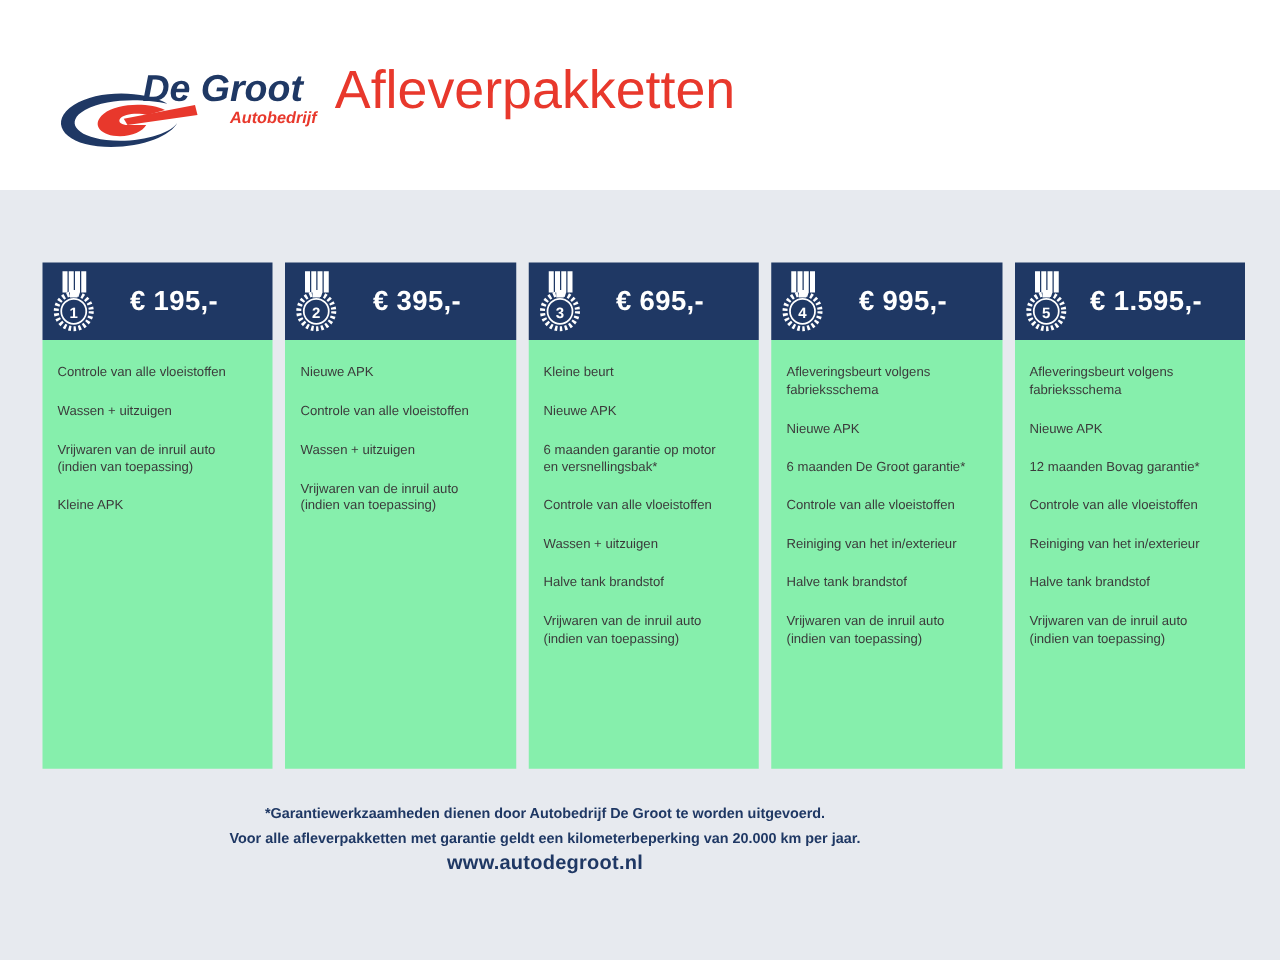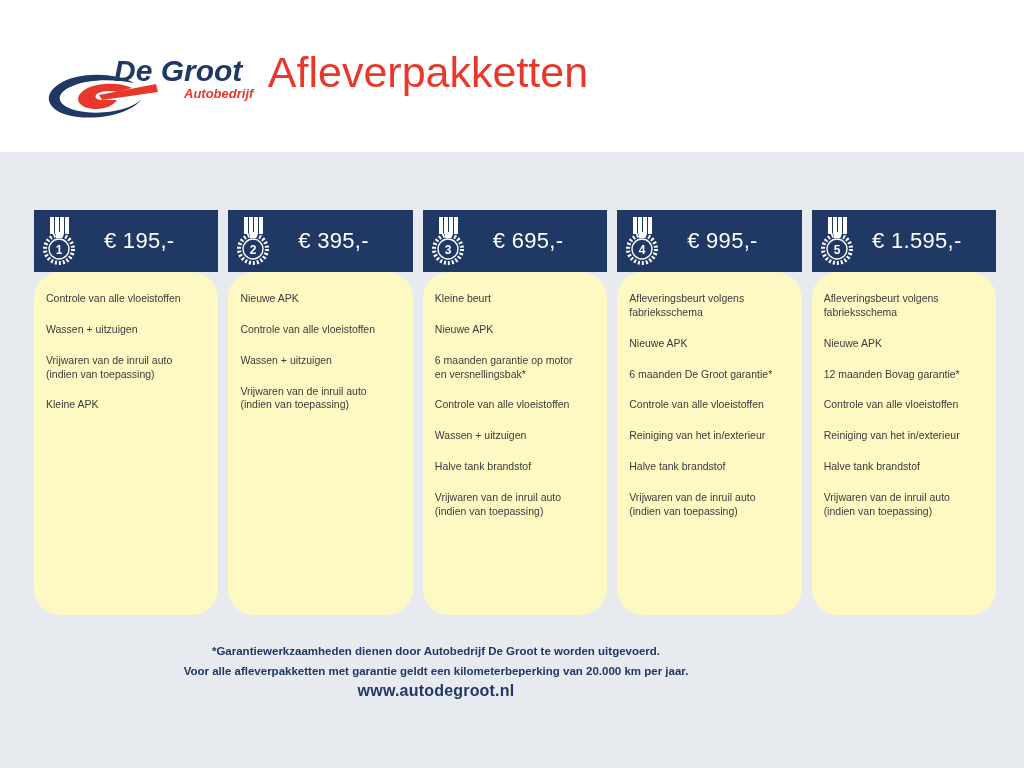--- a/index.html
+++ b/index.html
@@ -54,30 +54,29 @@
     padding: 0 10px 0 8px;
     position: relative;
   }
   .medal { width: 34px; height: 50px; flex: 0 0 34px; }
   .medal svg { display: block; }
   .price {
     flex: 1 1 auto;
     text-align: center;
     color: #ffffff;
     font-size: 22px;
-    font-weight: normal;
+    font-weight: bold;
     letter-spacing: 0.3px;
     padding-right: 6px;
     white-space: nowrap;
   }
   .card-body {
     flex: 1 1 auto;
-    background: #fef9c3;
+    background: #86efac;
     padding: 20px 12px 12px 12px;
-    border-radius: 26px;
   }
   .feature {
     font-size: 10.5px;
     line-height: 1.32;
     color: #3b3b3b;
     margin-bottom: 17px;
     white-space: pre-line;
   }
   .feature:last-child { margin-bottom: 0; }
 

